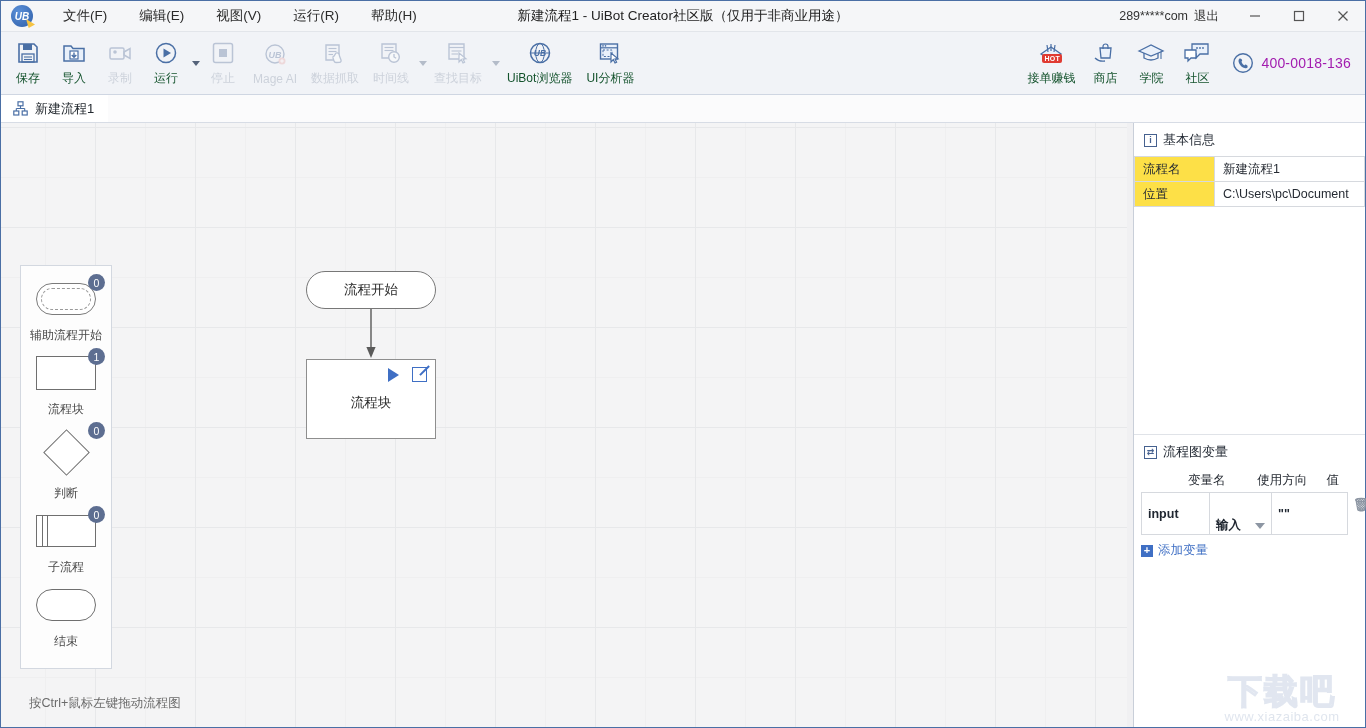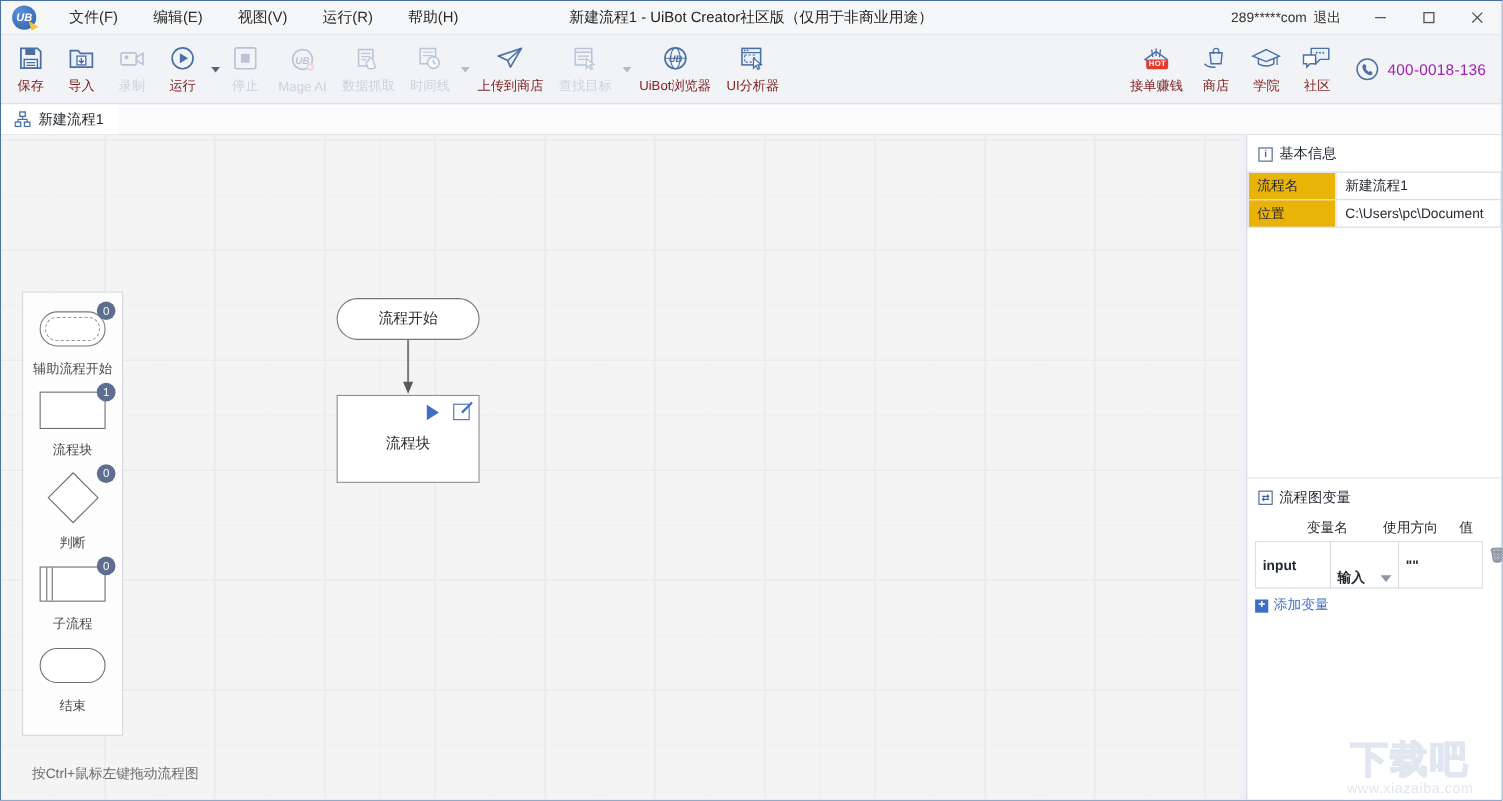--- a/index.html
+++ b/index.html
@@ -69,21 +69,21 @@
     padding: 0 4px;
   }
   .tbtn {
     height: 58px; min-width: 46px;
     display: flex; flex-direction: column; align-items: center; justify-content: center;
     padding: 2px 7px; cursor: default; position: relative;
     border-radius: 3px;
   }
   .tbtn.disabled { opacity: 0.42; }
   .tbtn .ticon { height: 28px; display: flex; align-items: center; justify-content: center; }
-  .tbtn .tlabel { font-size: 12px; color: #7f1d1d; margin-top: 3px; white-space: nowrap; }
+  .tbtn .tlabel { font-size: 12px; color: #14532d; margin-top: 3px; white-space: nowrap; }
   .tbtn.disabled .tlabel { color: #9aa4b4; }
   .caret {
     width: 0; height: 0; margin-left: 3px; align-self: center;
     border-left: 4px solid transparent; border-right: 4px solid transparent;
     border-top: 5px solid #55637a;
   }
   .tbtn-wrap { display: flex; align-items: center; }
   .tbtn-wrap.disabled .caret { border-top-color: #b4bcc9; }
   .phone { display: flex; align-items: center; margin-left: 12px; margin-right: 10px; }
   .phone-num { font-size: 14px; color: #a21caf; margin-left: 7px; letter-spacing: .2px; text-align: right; }
@@ -226,21 +226,21 @@
     display: flex; align-items: center; justify-content: center;
     font-size: 9px; color: #46618f; line-height: 1; font-weight: bold;
   }
   .kv-table { border-collapse: collapse; width: 100%; table-layout: fixed; }
   .kv-table td {
     border: 1px solid #d6d9de;
     font-size: 12.5px; color: #262b33;
     height: 25px; padding: 0 8px;
     overflow: hidden; white-space: nowrap;
   }
-  .kv-table td.k { width: 80px; background: #eab308; }
+  .kv-table td.k { width: 80px; background: #fde047; }
   .kv-table td.v { background: #fff; }
   .rp-divider { height: 1px; background: #e0e3e8; margin: 0; }
   .rp-spacer { flex: 1; }
 
   .var-hdr { display: flex; padding: 4px 0 3px 10px; margin-left: 44px; }
   .var-hdr span { font-size: 12.5px; color: #262b33; }
   .vh-name { width: 72px; }
   .vh-dir { width: 72px; }
   .vh-val { width: 40px; }
   .var-table { border-collapse: collapse; table-layout: fixed; width: 206px; margin-left: 7px; }
@@ -427,29 +427,20 @@
             <line x1="6.5" y1="10.5" x2="15.5" y2="10.5" stroke="#6f84a8" stroke-width="1.1"></line>
             <circle cx="16" cy="17" r="5.3" fill="#fff" stroke="#6f84a8" stroke-width="1.4"></circle>
             <path d="M16 14 V17 L18.2 18.3" stroke="#6f84a8" stroke-width="1.3" fill="none"></path>
           </svg>
         </span>
         <span class="tlabel">时间线</span>
       </div>
       <div class="caret"></div>
     </div>
 
-    <div class="tbtn">
-      <span class="ticon">
-        <svg width="28" height="26" viewBox="0 0 28 26">
-          <path d="M3 11 L24 4 L14 21 L11.5 15 Z" fill="none" stroke="#4a6fa5" stroke-width="1.5" stroke-linejoin="round"></path>
-          <path d="M11.5 15 L24 4" fill="none" stroke="#4a6fa5" stroke-width="1.3"></path>
-        </svg>
-      </span>
-      <span class="tlabel">上传到商店</span>
-    </div>
 
     <div class="tbtn-wrap disabled">
       <div class="tbtn disabled">
         <span class="ticon">
           <svg width="26" height="26" viewBox="0 0 26 26">
             <path d="M4 4 H19 V19 H4 Z" fill="none" stroke="#6f84a8" stroke-width="1.4"></path>
             <line x1="4" y1="7.5" x2="19" y2="7.5" stroke="#6f84a8" stroke-width="1.2"></line>
             <line x1="6.5" y1="11" x2="16.5" y2="11" stroke="#6f84a8" stroke-width="1.1"></line>
             <line x1="6.5" y1="14" x2="13" y2="14" stroke="#6f84a8" stroke-width="1.1"></line>
             <path d="M14 13 L14 22 L16.3 19.6 L18 23 L19.6 22.2 L18 19 L21 18.7 Z" fill="#fff" stroke="#6f84a8" stroke-width="1.2"></path>

